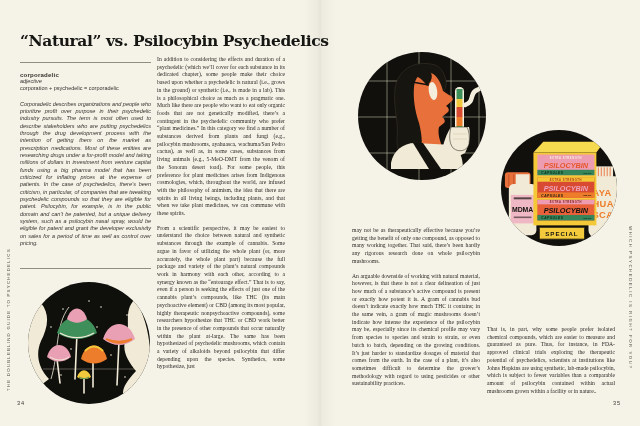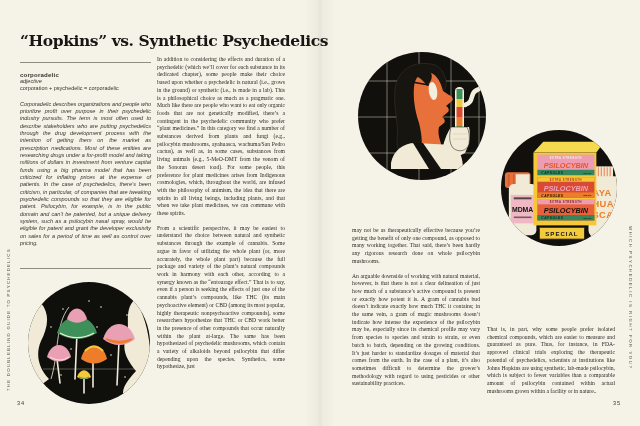--- a/index.html
+++ b/index.html
@@ -52,21 +52,21 @@
   .illus-mushrooms{left:27px;top:281px;width:124px;height:124px;}
   svg text{font-family:"Liberation Sans",sans-serif;}
 </style>
 </head>
 <body>
 
 <div class="spread">
 
   <div class="gutter"></div>
 
-  <h1 class="title">“Hopkins” vs. Synthetic Psychedelics</h1>
+  <h1 class="title">“Natural” vs. Psilocybin Psychedelics</h1>
 
   <div class="rule rule-top"></div>
   <div class="rule rule-bottom"></div>
 
   <div class="col col1">
     <div class="def-word">corporadelic</div>
     <div class="def-pos">adjective</div>
     <div class="def-ety">corporation + psychedelic = corporadelic</div>
     <div class="def-body">Corporadelic describes organizations and people who prioritize profit over purpose in their psychedelic industry pursuits. The term is most often used to describe stakeholders who are putting psychedelics through the drug development process with the intention of getting them on the market as prescription medications. Most of these entities are researching drugs under a for-profit model and taking millions of dollars in investment from venture capital funds using a big pharma model that has been criticized for inflating prices at the expense of patients. In the case of psychedelics, there’s been criticism, in particular, of companies that are tweaking psychedelic compounds so that they are eligible for patent. Psilocybin, for example, is in the public domain and can’t be patented, but a unique delivery system, such as a psilocybin nasal spray, would be eligible for patent and grant the developer exclusivity on sales for a period of time as well as control over pricing.</div>
   </div>

